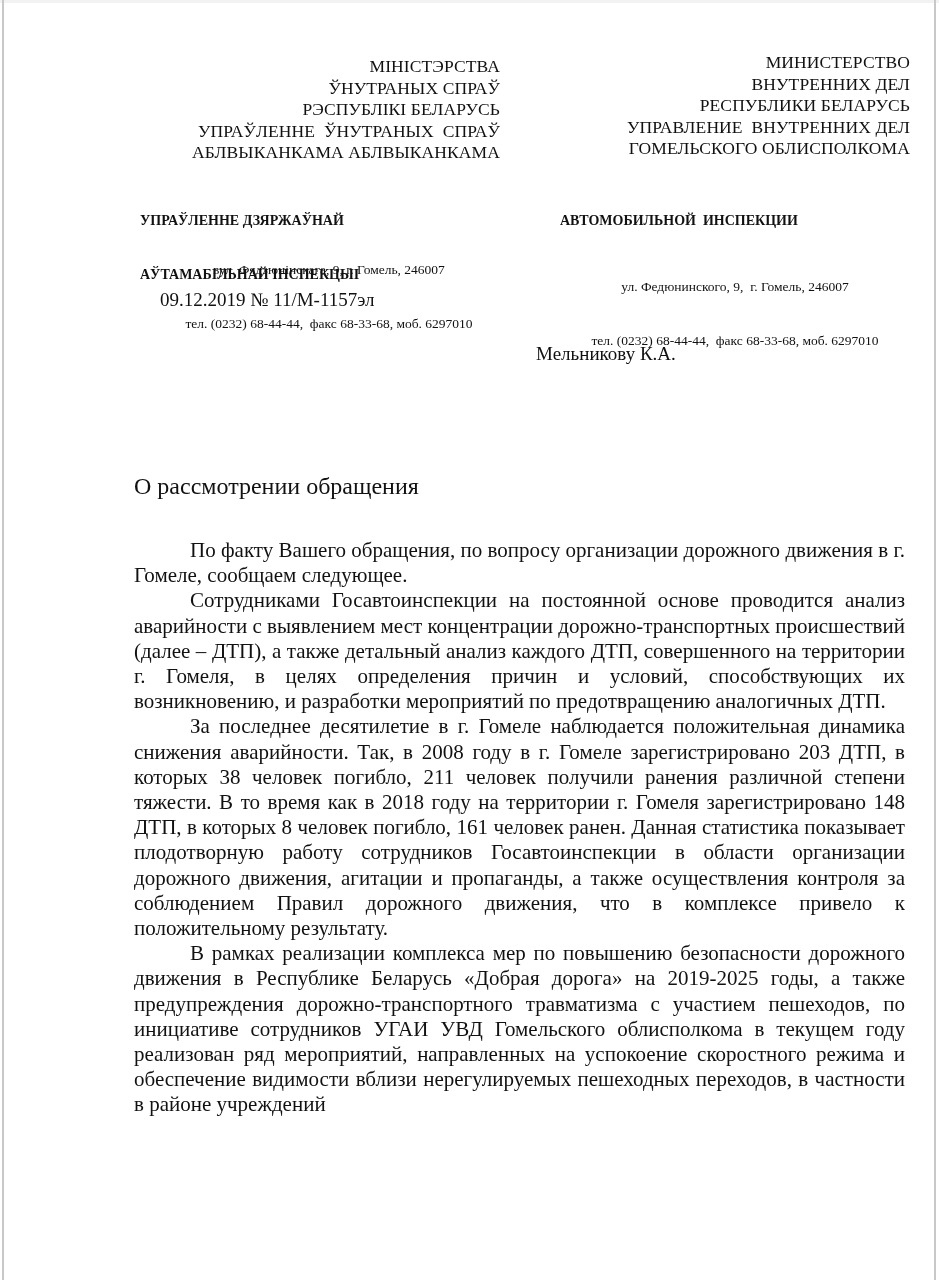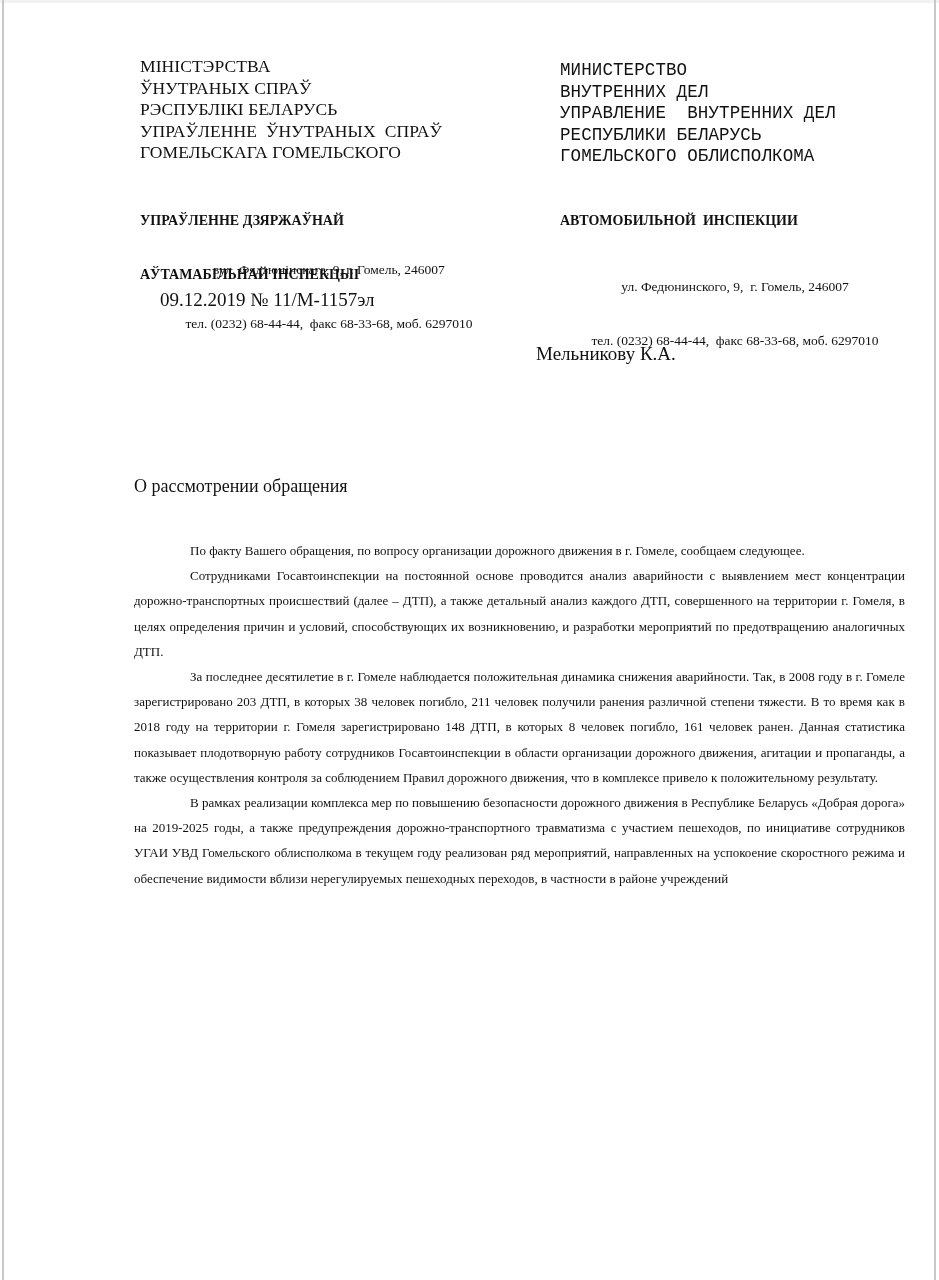--- a/index.html
+++ b/index.html
@@ -22,24 +22,24 @@
     .edge-right {
       position: absolute; left: 934px; top: 0; width: 2px; height: 1280px;
       background: #c8c8c8;
     }
     .top-shade {
       position: absolute; left: 0; top: 0; width: 939px; height: 3px;
       background: #f2f2f2;
     }
     .header-col {
       position: absolute;
-      text-align: left;
+      text-align: right;
     }
     .header-col.left { left: 140px; width: 360px; top: 56px; }
-    .header-col.right { left: 560px; width: 350px; top: 60px; font-family: Liberation Mono, monospace; }
+    .header-col.right { left: 560px; width: 350px; top: 52px; }
     .org-line {
       font-size: 17.5px;
       line-height: 21.5px;
       white-space: pre;
       letter-spacing: 0.1px;
     }
     .sub-org {
       position: absolute;
       text-align: left;
       font-weight: bold;
@@ -70,64 +70,64 @@
     .addressee {
       position: absolute;
       left: 536px; top: 342px;
       font-size: 19px;
       line-height: 24px;
       font-family: Liberation Serif, serif;
     }
     .subject {
       position: absolute;
       left: 134px; top: 474px;
-      font-size: 18px;
+      font-size: 24px;
       line-height: 24px;
     }
     .body-text {
       position: absolute;
       left: 134px; top: 538px;
       width: 771px;
-      font-size: 13px;
+      font-size: 21px;
       line-height: 25.2px;
       text-align: justify;
     }
     .body-text p {
       margin: 0;
       text-indent: 56px;
     }
   </style>
 </head>
 <body>
 
 <div class="top-shade"></div>
 <div class="edge-left"></div>
 <div class="edge-right"></div>
 
 <div class="header-col left">
   <div class="org-line">МІНІСТЭРСТВА</div>
   <div class="org-line">ЎНУТРАНЫХ СПРАЎ</div>
   <div class="org-line">РЭСПУБЛІКІ БЕЛАРУСЬ</div>
   <div class="org-line">УПРАЎЛЕННЕ  ЎНУТРАНЫХ  СПРАЎ</div>
-  <div class="org-line">ГОМЕЛЬСКАГА ГОМЕЛЬСКОГО</div>
+  <div class="org-line">АБЛВЫКАНКАМА АБЛВЫКАНКАМА</div>
 </div>
 <div class="sub-org left">
   <div>УПРАЎЛЕННЕ ДЗЯРЖАЎНАЙ</div>
   <div>АЎТАМАБІЛЬНАЙ ІНСПЕКЦЫІ</div>
 </div>
 <div class="address left">
   <div>вул. Фядзюнінскага, 9, г. Гомель, 246007</div>
   <div>тел. (0232) 68-44-44,  факс 68-33-68, моб. 6297010</div>
 </div>
 
 <div class="header-col right">
   <div class="org-line">МИНИСТЕРСТВО</div>
   <div class="org-line">ВНУТРЕННИХ ДЕЛ</div>
+  <div class="org-line">РЕСПУБЛИКИ БЕЛАРУСЬ</div>
   <div class="org-line">УПРАВЛЕНИЕ  ВНУТРЕННИХ ДЕЛ</div>
-  <div class="org-line">РЕСПУБЛИКИ БЕЛАРУСЬ</div>
   <div class="org-line">ГОМЕЛЬСКОГО ОБЛИСПОЛКОМА</div>
 </div>
 <div class="sub-org right">
   <div>АВТОМОБИЛЬНОЙ  ИНСПЕКЦИИ</div>
 </div>
 <div class="address right">
   <div>ул. Федюнинского, 9,  г. Гомель, 246007</div>
   <div>тел. (0232) 68-44-44,  факс 68-33-68, моб. 6297010</div>
 </div>
 

